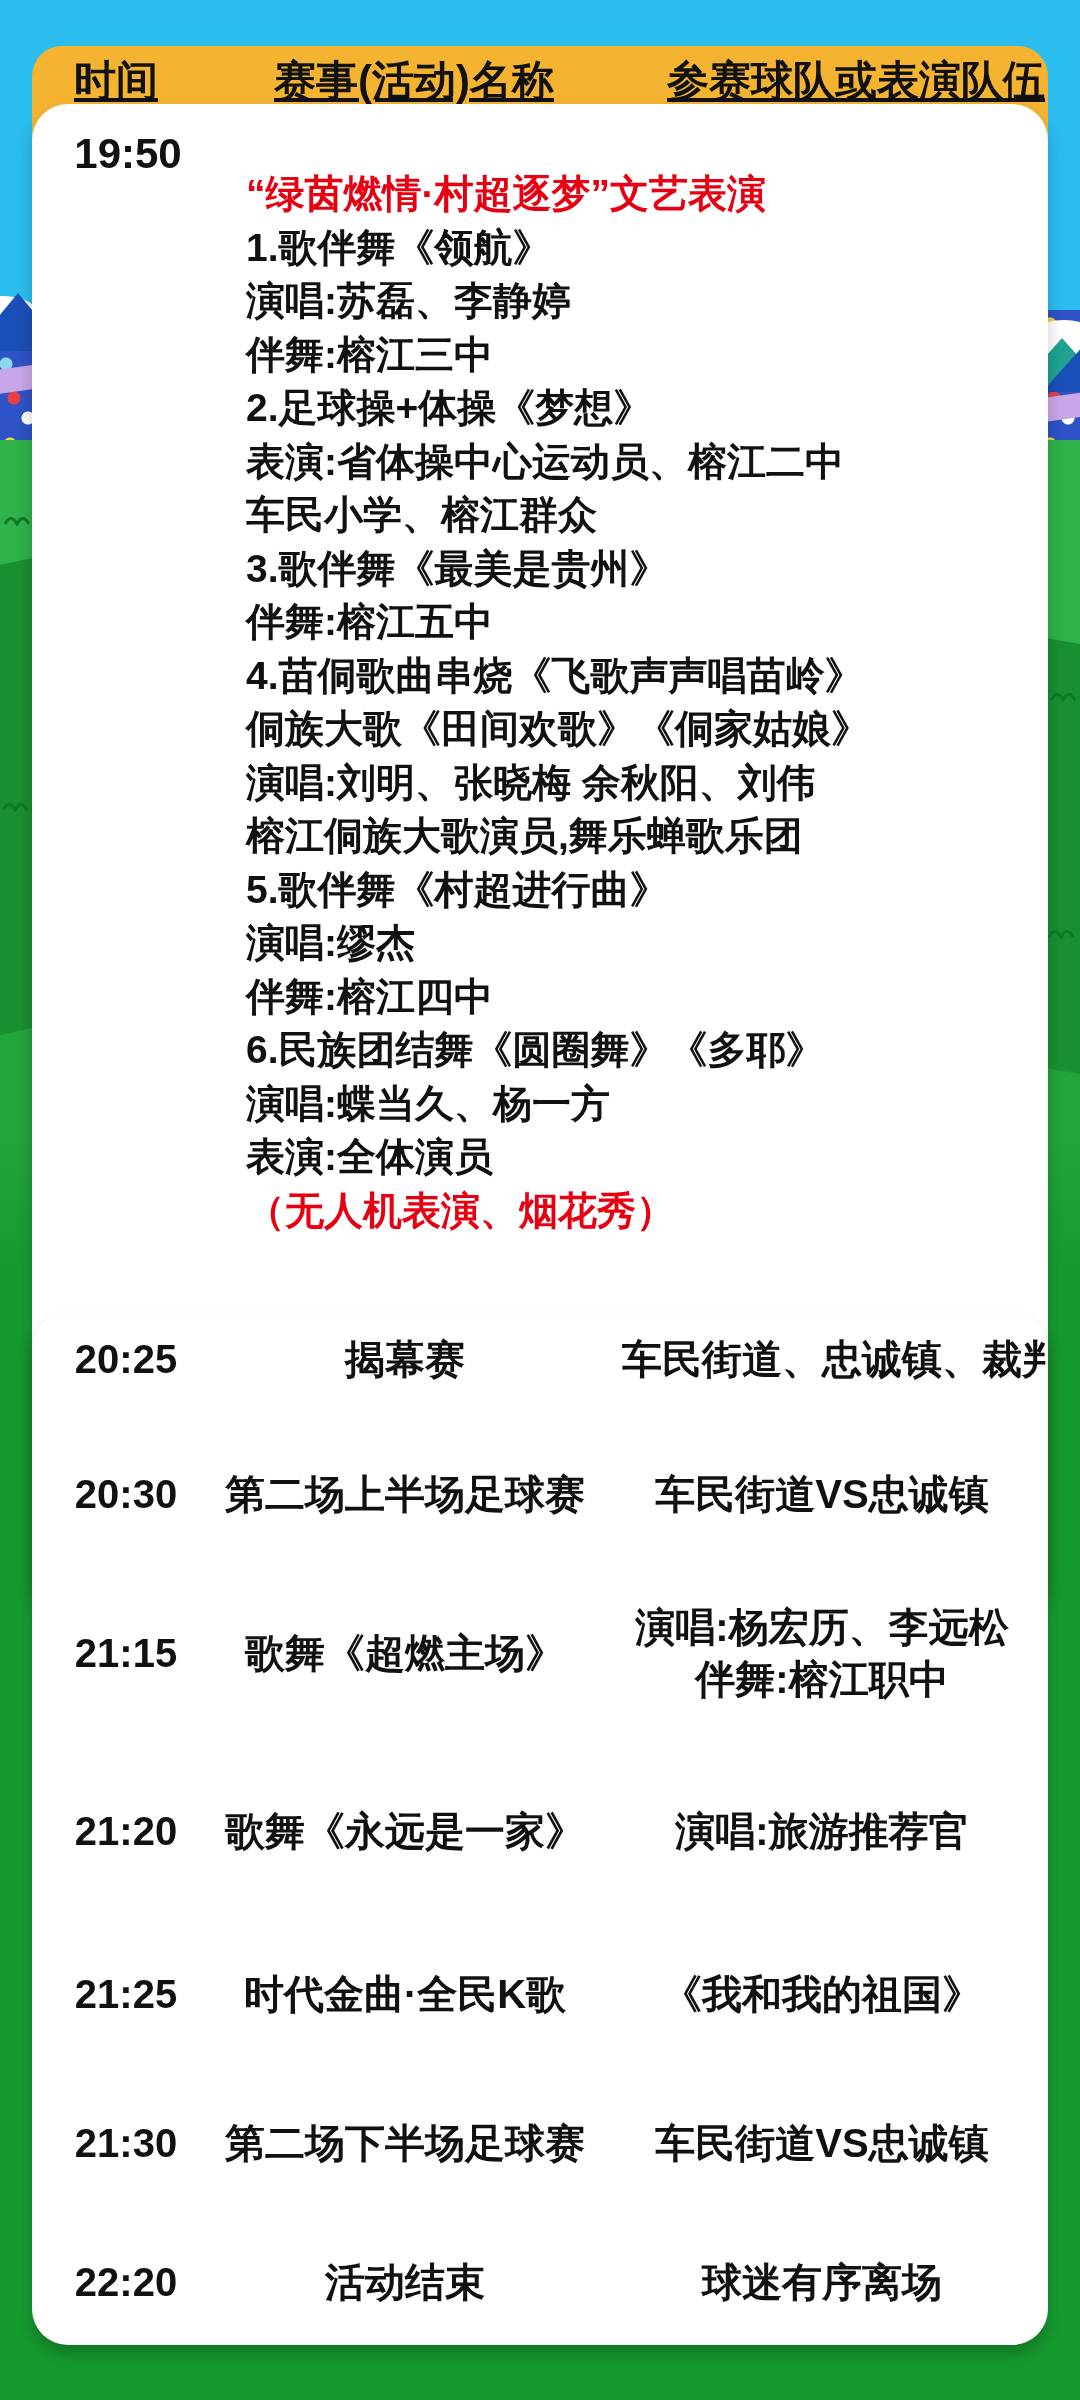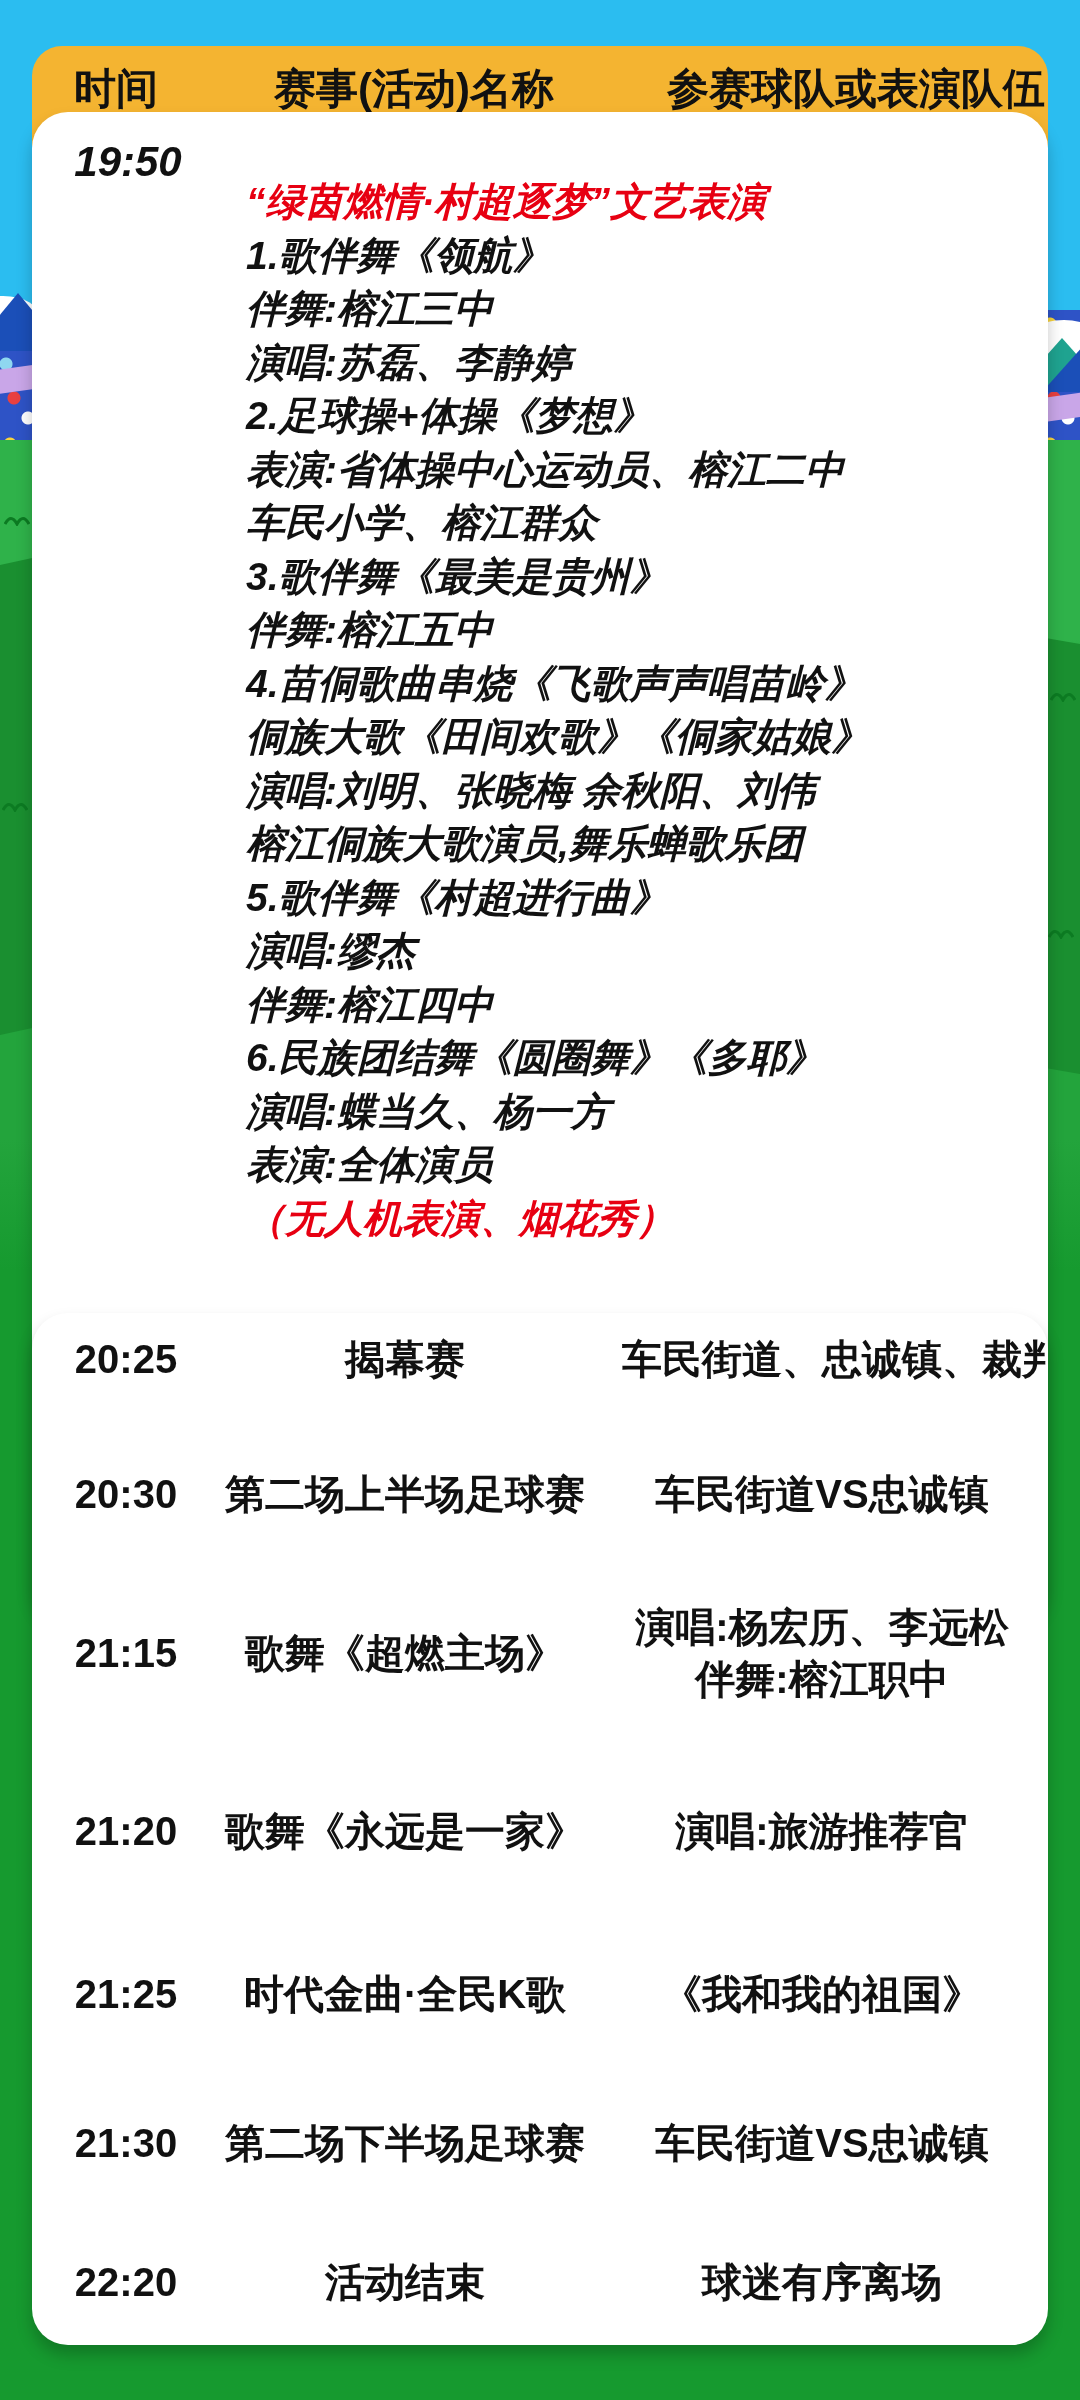--- a/index.html
+++ b/index.html
@@ -34,30 +34,30 @@
         background:linear-gradient(180deg,#2fb24a 0,#2fb24a 200px,#23a43c 230px,
                    #23a43c 700px,#169a2f 830px,#169a2f 100%);}
   .patch{position:absolute;background:#1a8f30;}
   .patch-l{left:0;top:560px;width:46px;height:470px;transform:skewY(-12deg);}
   .patch-r{right:0;top:640px;width:46px;height:430px;transform:skewY(10deg);}
   .squig{position:absolute;}
 
   
   .header{position:absolute;left:32px;top:46px;width:1016px;height:100px;
           background:#f4b431;border-radius:30px 30px 0 0;}
-  .hcol{position:absolute;top:20px;height:46px;line-height:46px;
-        text-align:center;font-size:42px;}
+  .hcol{position:absolute;top:12px;height:46px;line-height:46px;
+        text-align:center;font-size:42px;text-decoration:underline;}
   .h-time{left:19px;width:130px;}
   .h-event{left:157px;width:450px;}
   .h-teams{left:624px;width:400px;}
 
   
   .card{position:absolute;left:32px;width:1016px;background:#fff;
         border-radius:36px;box-shadow:0 10px 16px rgba(0,0,0,.22);overflow:hidden;}
-  .card1{top:112px;height:1505px;font-style:italic;}
+  .card1{top:104px;height:1505px;}
   .card2{top:1313px;height:1032px;}
 
   
   .c1-time{position:absolute;left:31px;top:26px;width:130px;height:44px;
            text-align:center;font-size:42px;}
   .program{position:absolute;left:214px;top:22px;width:790px;margin-top:41px;}
   .pl{font-size:39px;line-height:53.5px;white-space:nowrap;}
   .red{color:#e70012;}
 
   
@@ -111,22 +111,22 @@
     <span class="hcol h-time">时间</span>
     <span class="hcol h-event">赛事(活动)名称</span>
     <span class="hcol h-teams">参赛球队或表演队伍</span>
   </div>
 
   <div class="card card1">
     <div class="c1-time">19:50</div>
     <div class="program">
       <div class="pl red">“绿茵燃情·村超逐梦”文艺表演</div>
       <div class="pl">1.歌伴舞《领航》</div>
+      <div class="pl">演唱:苏磊、李静婷</div>
       <div class="pl">伴舞:榕江三中</div>
-      <div class="pl">演唱:苏磊、李静婷</div>
       <div class="pl">2.足球操+体操《梦想》</div>
       <div class="pl">表演:省体操中心运动员、榕江二中</div>
       <div class="pl">车民小学、榕江群众</div>
       <div class="pl">3.歌伴舞《最美是贵州》</div>
       <div class="pl">伴舞:榕江五中</div>
       <div class="pl">4.苗侗歌曲串烧《飞歌声声唱苗岭》</div>
       <div class="pl">侗族大歌《田间欢歌》《侗家姑娘》</div>
       <div class="pl">演唱:刘明、张晓梅 余秋阳、刘伟</div>
       <div class="pl">榕江侗族大歌演员,舞乐蝉歌乐团</div>
       <div class="pl">5.歌伴舞《村超进行曲》</div>

